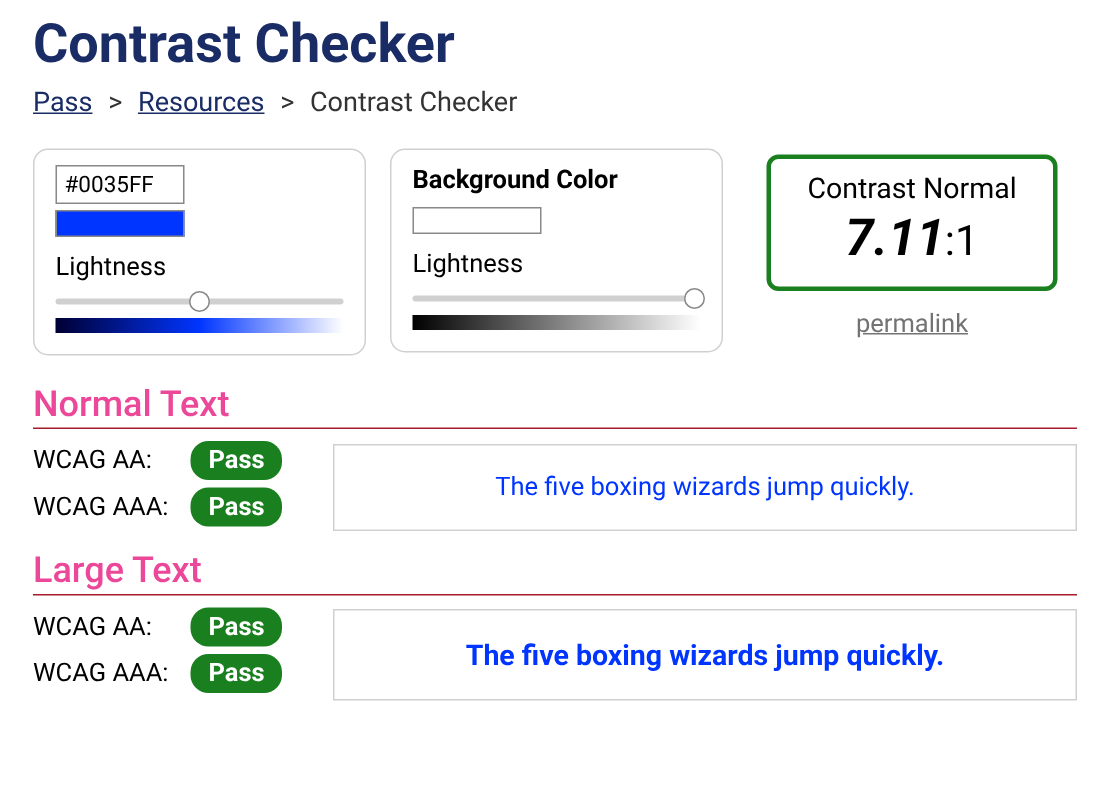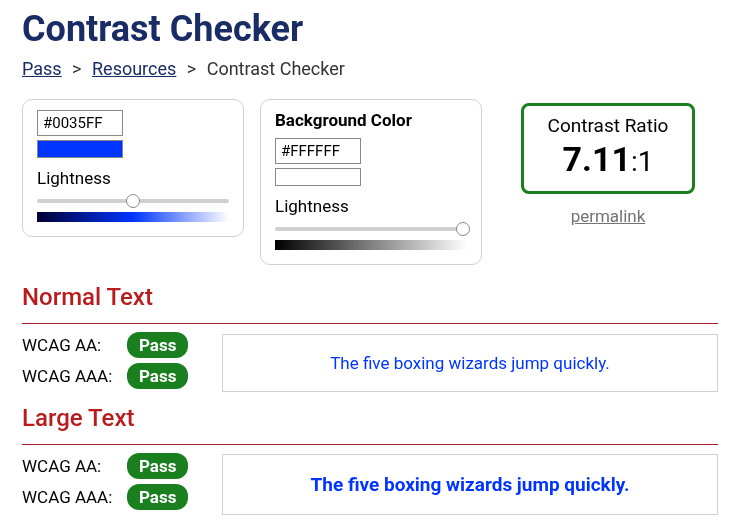--- a/index.html
+++ b/index.html
@@ -117,32 +117,33 @@
     .ratio-title {
       font-size: 19px;
       margin-bottom: 2px;
     }
     .ratio-value {
       font-size: 28px;
     }
     .ratio-value .big {
       font-weight: 700;
       font-size: 34px;
+      font-style: italic;
     }
     .permalink {
       color: #737373;
       text-decoration: underline;
       font-size: 17px;
     }
     .section-title {
-      color: #b91c1c;
+      color: #ec4899;
       font-size: 24px;
       font-weight: 500;
       border-bottom: 1px solid #a71b2b;
-      padding-bottom: 12px;
+      padding-bottom: 2px;
       margin-bottom: 8px;
     }
     .section-row {
       display: flex;
       align-items: center;
       margin-bottom: 10px;
     }
     .status-col {
       width: 200px;
     }
@@ -199,33 +200,32 @@
     <div class="lightness-label">Lightness</div>
     <div class="slider-wrap">
       <div class="slider-track"></div>
       <div class="slider-thumb" id="fg-thumb" style="left: 50%;"></div>
     </div>
     <div class="grad-bar" id="fg-grad" style="background: linear-gradient(to right, rgb(0, 0, 51), rgb(0, 53, 255), rgb(255, 255, 255));"></div>
   </div>
 
   <div class="color-box">
     <div class="color-label">Background Color</div>
-    <input class="hex-input" value="#FFFFFF" style="">
     <div class="swatch" id="bg-swatch" style="background: rgb(255, 255, 255);"></div>
     <div class="lightness-label">Lightness</div>
     <div class="slider-wrap">
       <div class="slider-track"></div>
       <div class="slider-thumb" id="bg-thumb" style="left: 98%;"></div>
     </div>
     <div class="grad-bar" id="bg-grad" style="background: linear-gradient(to right, rgb(0, 0, 0), rgb(128, 128, 128), rgb(255, 255, 255));"></div>
   </div>
 
   <div class="ratio-col">
     <div class="ratio-box">
-      <div class="ratio-title">Contrast Ratio</div>
+      <div class="ratio-title">Contrast Normal</div>
       <div class="ratio-value"><span class="big">7.11</span><span>:1</span></div>
     </div>
     <a href="#" class="permalink">permalink</a>
   </div>
 </div>
 
 <h2 class="section-title">Normal Text</h2>
 <div class="section-row">
   <div class="status-col">
     <div class="status-line">

